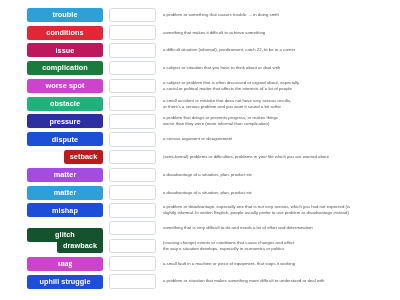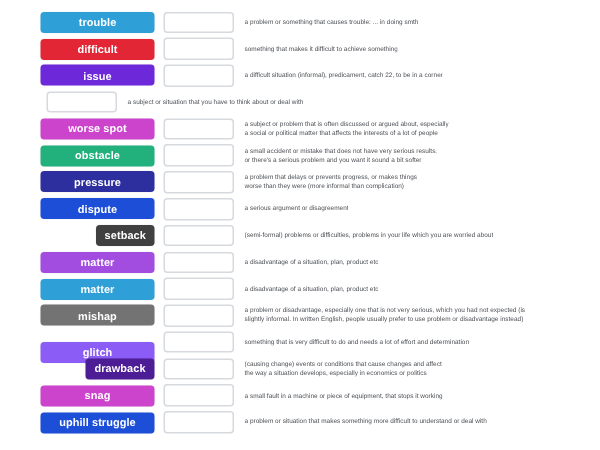--- a/index.html
+++ b/index.html
@@ -100,41 +100,44 @@
         </div>
         <div class="drop-cell">
           <div class="drop-box"></div>
         </div>
         <div class="def-cell">
           <div class="def-text">a problem or something that causes trouble: ... in doing smth</div>
         </div>
       </div>
       <div class="row">
         <div class="word-cell">
-          <div class="word-chip" style="background: rgb(227, 38, 54);">difficult</div>
+          <div class="word-chip" style="background: rgb(227, 38, 54);">conditions</div>
         </div>
         <div class="drop-cell">
           <div class="drop-box"></div>
         </div>
         <div class="def-cell">
           <div class="def-text">something that makes it difficult to achieve something</div>
         </div>
       </div>
       <div class="row">
         <div class="word-cell">
-          <div class="word-chip" style="background: #6d28d9;">issue</div>
+          <div class="word-chip" style="background: #be185d;">issue</div>
         </div>
         <div class="drop-cell">
           <div class="drop-box"></div>
         </div>
         <div class="def-cell">
           <div class="def-text">a difficult situation (informal), predicament, catch 22, to be in a corner</div>
         </div>
       </div>
       <div class="row">
+        <div class="word-cell">
+          <div class="word-chip" style="background: rgb(27, 122, 61);">complication</div>
+        </div>
         <div class="drop-cell">
           <div class="drop-box"></div>
         </div>
         <div class="def-cell">
           <div class="def-text">a subject or situation that you have to think about or deal with</div>
         </div>
       </div>
       <div class="row">
         <div class="word-cell">
           <div class="word-chip" style="background: rgb(204, 68, 204);">worse spot</div>
@@ -177,21 +180,21 @@
         </div>
         <div class="drop-cell">
           <div class="drop-box"></div>
         </div>
         <div class="def-cell">
           <div class="def-text">a serious argument or disagreement</div>
         </div>
       </div>
       <div class="row">
         <div class="word-cell">
-          <div class="word-chip" style="background: #404040; margin-left: 37px;">setback</div>
+          <div class="word-chip" style="background: #b91c1c; margin-left: 37px;">setback</div>
         </div>
         <div class="drop-cell">
           <div class="drop-box"></div>
         </div>
         <div class="def-cell">
           <div class="def-text">(semi-formal) problems or difficulties, problems in your life which you are worried about</div>
         </div>
       </div>
       <div class="row">
         <div class="word-cell">
@@ -210,56 +213,56 @@
         </div>
         <div class="drop-cell">
           <div class="drop-box"></div>
         </div>
         <div class="def-cell">
           <div class="def-text">a disadvantage of a situation, plan, product etc</div>
         </div>
       </div>
       <div class="row">
         <div class="word-cell">
-          <div class="word-chip" style="background: #737373;">mishap</div>
+          <div class="word-chip" style="background: #1d4ed8;">mishap</div>
         </div>
         <div class="drop-cell">
           <div class="drop-box"></div>
         </div>
         <div class="def-cell">
           <div class="def-text">a problem or disadvantage, especially one that is not very serious, which you had not expected (is
 slightly informal. In written English, people usually prefer to use problem or disadvantage instead)</div>
         </div>
       </div>
       <div class="row">
         <div class="word-cell">
-          <div class="word-chip" style="background: #8b5cf6; margin-top: 13px;">glitch</div>
+          <div class="word-chip" style="background: #14532d; margin-top: 13px;">glitch</div>
         </div>
         <div class="drop-cell">
           <div class="drop-box"></div>
         </div>
         <div class="def-cell">
           <div class="def-text">something that is very difficult to do and needs a lot of effort and determination</div>
         </div>
       </div>
       <div class="row">
         <div class="word-cell">
-          <div class="word-chip" style="background: #4c1d95; margin-left: 30px;">drawback</div>
+          <div class="word-chip" style="background: #14532d; margin-left: 30px;">drawback</div>
         </div>
         <div class="drop-cell">
           <div class="drop-box"></div>
         </div>
         <div class="def-cell">
           <div class="def-text">(causing change) events or conditions that cause changes and affect
 the way a situation develops, especially in economics or politics</div>
         </div>
       </div>
       <div class="row">
         <div class="word-cell">
-          <div class="word-chip" style="background: rgb(204, 68, 204);">snag</div>
+          <div class="word-chip" style="background: rgb(204, 68, 204); font-family: Liberation Serif, serif;">snag</div>
         </div>
         <div class="drop-cell">
           <div class="drop-box"></div>
         </div>
         <div class="def-cell">
           <div class="def-text">a small fault in a machine or piece of equipment, that stops it working</div>
         </div>
       </div>
       <div class="row">
         <div class="word-cell">

